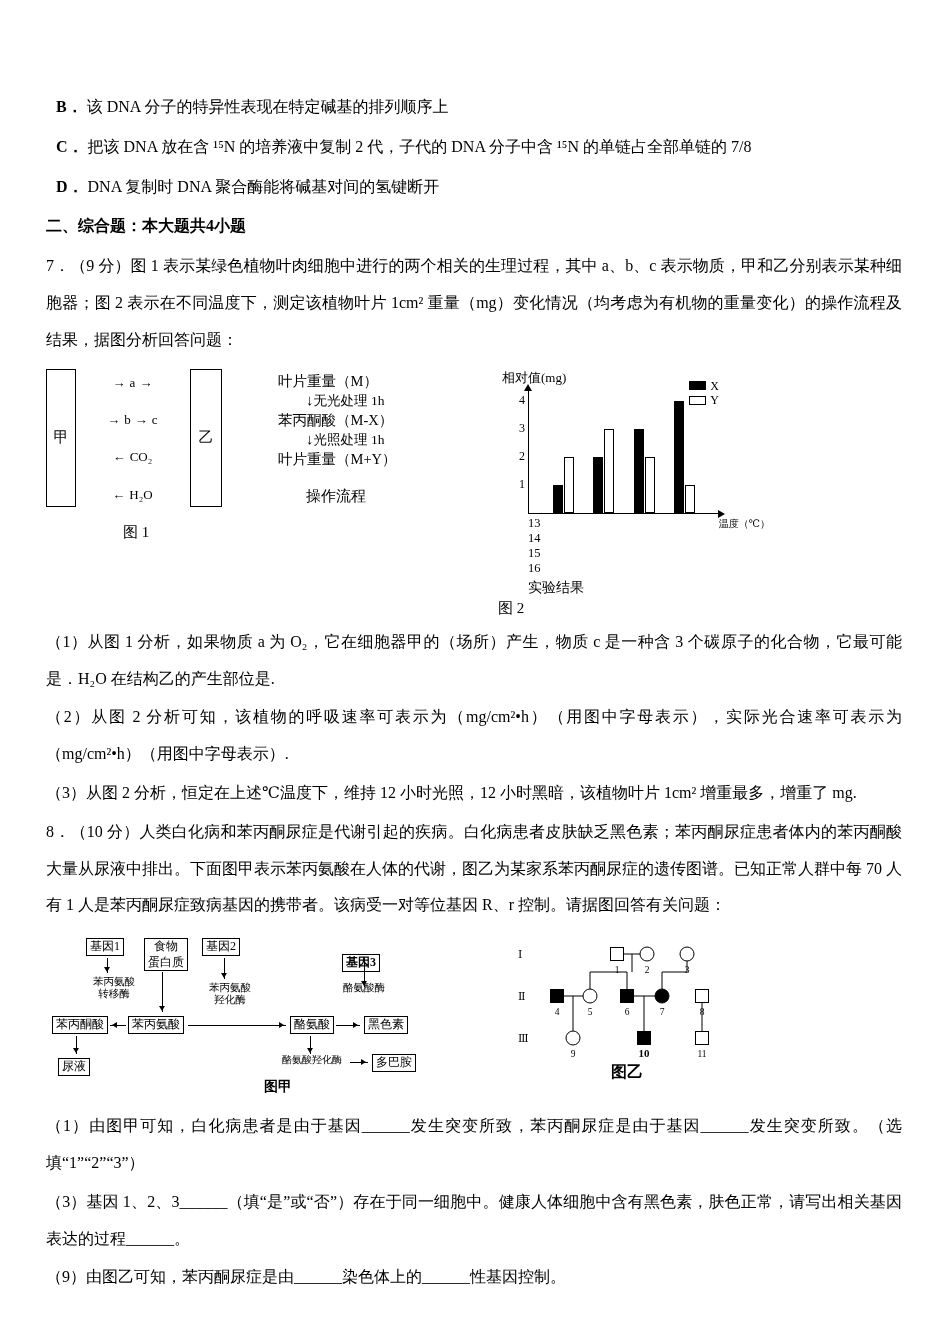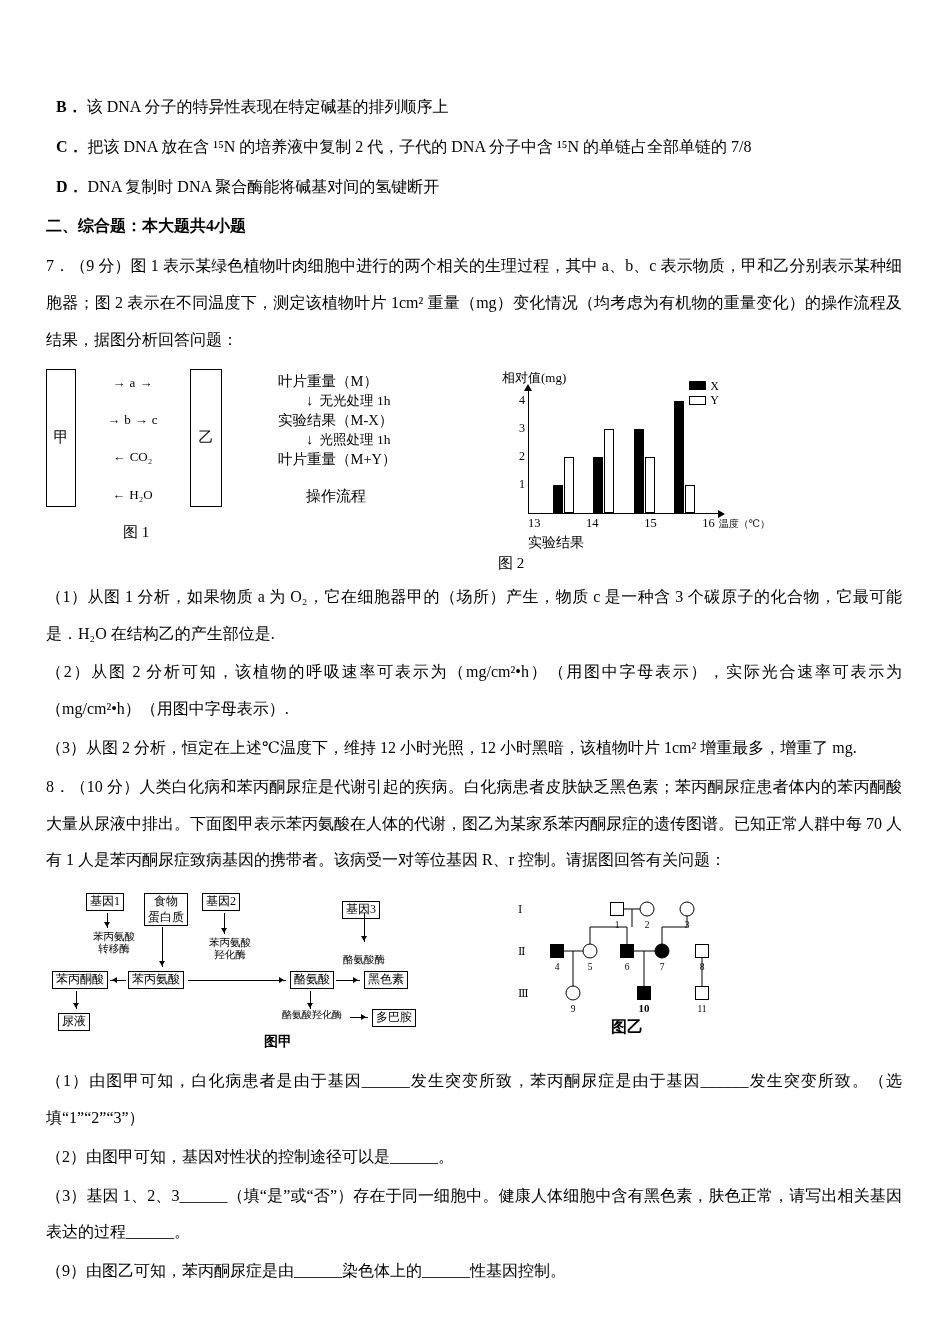--- a/index.html
+++ b/index.html
@@ -21,66 +21,66 @@
   .cellbox.right{right:0;width:30px;}
   .mid{position:absolute;left:30px;right:33px;top:6px;bottom:6px;display:flex;flex-direction:column;
        justify-content:space-between;}
   .mrow{display:flex;align-items:center;justify-content:center;gap:4px;font-size:13px;}
   .ar-r::before{content:"→";}
   .ar-l::before{content:"←";}
   .figcap{text-align:center;margin-top:14px;font-size:15px;}
   
   .flow{width:178px;flex:none;margin-left:46px;font-size:14.5px;padding-top:2px;}
   .fstep{margin:1px 0 1px 6px;}
-  .farr{display:flex;gap:6px;align-items:center;margin:1px 0 1px 34px;font-size:13.5px;}
+  .farr{display:flex;align-items:center;margin:1px 0 1px 34px;font-size:13.5px;}
   .ar-d::before{content:"↓";font-size:15px;}
   .flowcap{margin:18px 0 0 34px;font-size:15px;}
   
   .chartwrap{position:relative;width:272px;flex:none;margin-left:48px;}
   .ylab{font-size:13px;margin:0 0 2px 4px;}
   .plot{position:relative;margin-left:30px;width:190px;height:124px;
         border-left:1.5px solid #000;border-bottom:1.5px solid #000;}
   .plot::before{content:'';position:absolute;left:-5.5px;top:-9px;
         border:4px solid transparent;border-bottom:7px solid #000;}
   .plot::after{content:'';position:absolute;right:-10px;bottom:-5.5px;
         border:4px solid transparent;border-left:7px solid #000;}
   .bars{position:absolute;left:4px;right:4px;bottom:0;height:112px;display:flex;
         align-items:flex-end;justify-content:space-evenly;}
   .bargroup{display:flex;align-items:flex-end;gap:1px;}
   .bar{width:10px;border:1px solid #000;box-sizing:border-box;}
   .ytick{position:absolute;left:-16px;width:12px;text-align:right;font-size:12px;}
   .legend{position:absolute;right:0px;top:-10px;font-size:12px;line-height:1.2;background:transparent;}
   .lrow{display:flex;align-items:center;gap:4px;}
   .sw{display:inline-block;width:17px;height:9px;border:1px solid #000;box-sizing:border-box;}
   .xrow{display:flex;align-items:baseline;margin-left:30px;}
-  .xticks{width:190px;display:flex;justify-content:space-between;font-size:12.5px;margin-top:2px;}
+  .xticks{width:190px;display:flex;justify-content:flex-start;font-size:12.5px;margin-top:2px;flex-direction:column;}
   .xlabel{font-size:10px;margin-left:4px;white-space:nowrap;}
   .chartcap{width:190px;margin-left:30px;text-align:left;font-size:14px;margin-top:3px;}
   .fig2cap{font-size:15px;margin-top:2px;}
   
   .figrow2{display:flex;align-items:flex-start;margin:14px 0 10px 6px;}
   .figA{position:relative;width:432px;height:160px;flex:none;font-size:12px;}
   .fbox{position:absolute;border:1px solid #000;padding:0 3px;text-align:center;
         line-height:1.3;background:#fff;white-space:pre-line;}
   .flab{position:absolute;text-align:center;line-height:1.15;font-size:10.5px;white-space:pre-line;}
   .hline{position:absolute;height:0;border-top:1px solid #000;}
   .hline::after{content:'';position:absolute;right:-1px;top:-4px;
         border:3.5px solid transparent;border-left:5px solid #000;}
   .hline-l{position:absolute;height:0;border-top:1px solid #000;}
   .hline-l::before{content:'';position:absolute;left:-1px;top:-4px;
         border:3.5px solid transparent;border-right:5px solid #000;}
   .vline{position:absolute;width:0;border-left:1px solid #000;}
   .vline::after{content:'';position:absolute;left:-4px;bottom:-2px;
         border:3.5px solid transparent;border-top:5px solid #000;}
   .fa-gene1{left:34px;top:0;}  .fa-food{left:92px;top:0;}
-  .fa-gene2{left:150px;top:0;} .fa-gene3{left:290px;top:8px;}
+  .fa-gene2{left:150px;top:0;} .fa-gene3{left:290px;top:16px;font-weight:bold;}
   .fa-dar1{left:55px;top:20px;height:15px;} .fa-dar2{left:172px;top:20px;height:21px;}
   .fa-dar3{left:312px;top:20px;height:29px;} .fa-darfood{left:110px;top:34px;height:40px;}
   .fa-enz1{left:30px;top:38px;width:64px;}  .fa-enz2{left:146px;top:44px;width:64px;}
-  .fa-enz3{left:282px;top:61px;width:60px;}
+  .fa-enz3{left:282px;top:44px;width:60px;}
   .fa-pba{left:0;top:78px;}   .fa-paa{left:76px;top:78px;}
   .fa-tyr{left:238px;top:78px;} .fa-mel{left:312px;top:78px;}
   .fa-larr{left:58px;top:87px;width:16px;}
   .fa-rarr1{left:136px;top:87px;width:98px;}
   .fa-rarr2{left:284px;top:87px;width:24px;}
   .fa-darpba{left:24px;top:98px;height:18px;}
   .fa-dartyr{left:258px;top:98px;height:18px;}
   .fa-urine{left:6px;top:120px;}
   .fa-enz4{left:222px;top:116px;width:76px;font-size:10px;}
   .fa-rarr3{left:298px;top:124px;width:18px;}
@@ -143,21 +143,21 @@
       </div>
       <div class="figcap">图 1</div>
     </div>
 
     <div class="flow">
       <div class="fstep">叶片重量（M）</div>
       <div class="farr">
           <span class="ar-d"></span>
           <span>无光处理 1h</span>
         </div>
-      <div class="fstep">实验结果（M-X）</div>
+      <div class="fstep">苯丙酮酸（M-X）</div>
       <div class="farr">
           <span class="ar-d"></span>
           <span>光照处理 1h</span>
         </div>
       <div class="fstep">叶片重量（M+Y）</div>
       <div class="flowcap">操作流程</div>
     </div>
 
     <div class="chartwrap">
       <div class="ylab">相对值(mg)</div>
@@ -287,17 +287,16 @@
           <rect x="125.5" y="93.5" width="13" height="13" fill="#000" stroke="#000"></rect>
           <text x="132" y="119" class="pbold">10</text>
           <rect x="183.5" y="93.5" width="13" height="13" fill="#fff" stroke="#000"></rect>
           <text x="190" y="119" class="pnum">11</text>
         </svg>
       <div class="figBcap">图乙</div>
     </div>
   </div>
 
   <p class="para">（1）由图甲可知，白化病患者是由于基因______发生突变所致，苯丙酮尿症是由于基因______发生突变所致。（选填“1”“2”“3”）</p>
-  <p class="para">（2）由图甲可知，基因对性状的控制途径可以是______。</p>
   <p class="para">（3）基因 1、2、3______（填“是”或“否”）存在于同一细胞中。健康人体细胞中含有黑色素，肤色正常，请写出相关基因表达的过程______。</p>
   <p class="para">（9）由图乙可知，苯丙酮尿症是由______染色体上的______性基因控制。</p>
 
 </div>
 
 </body></html>

